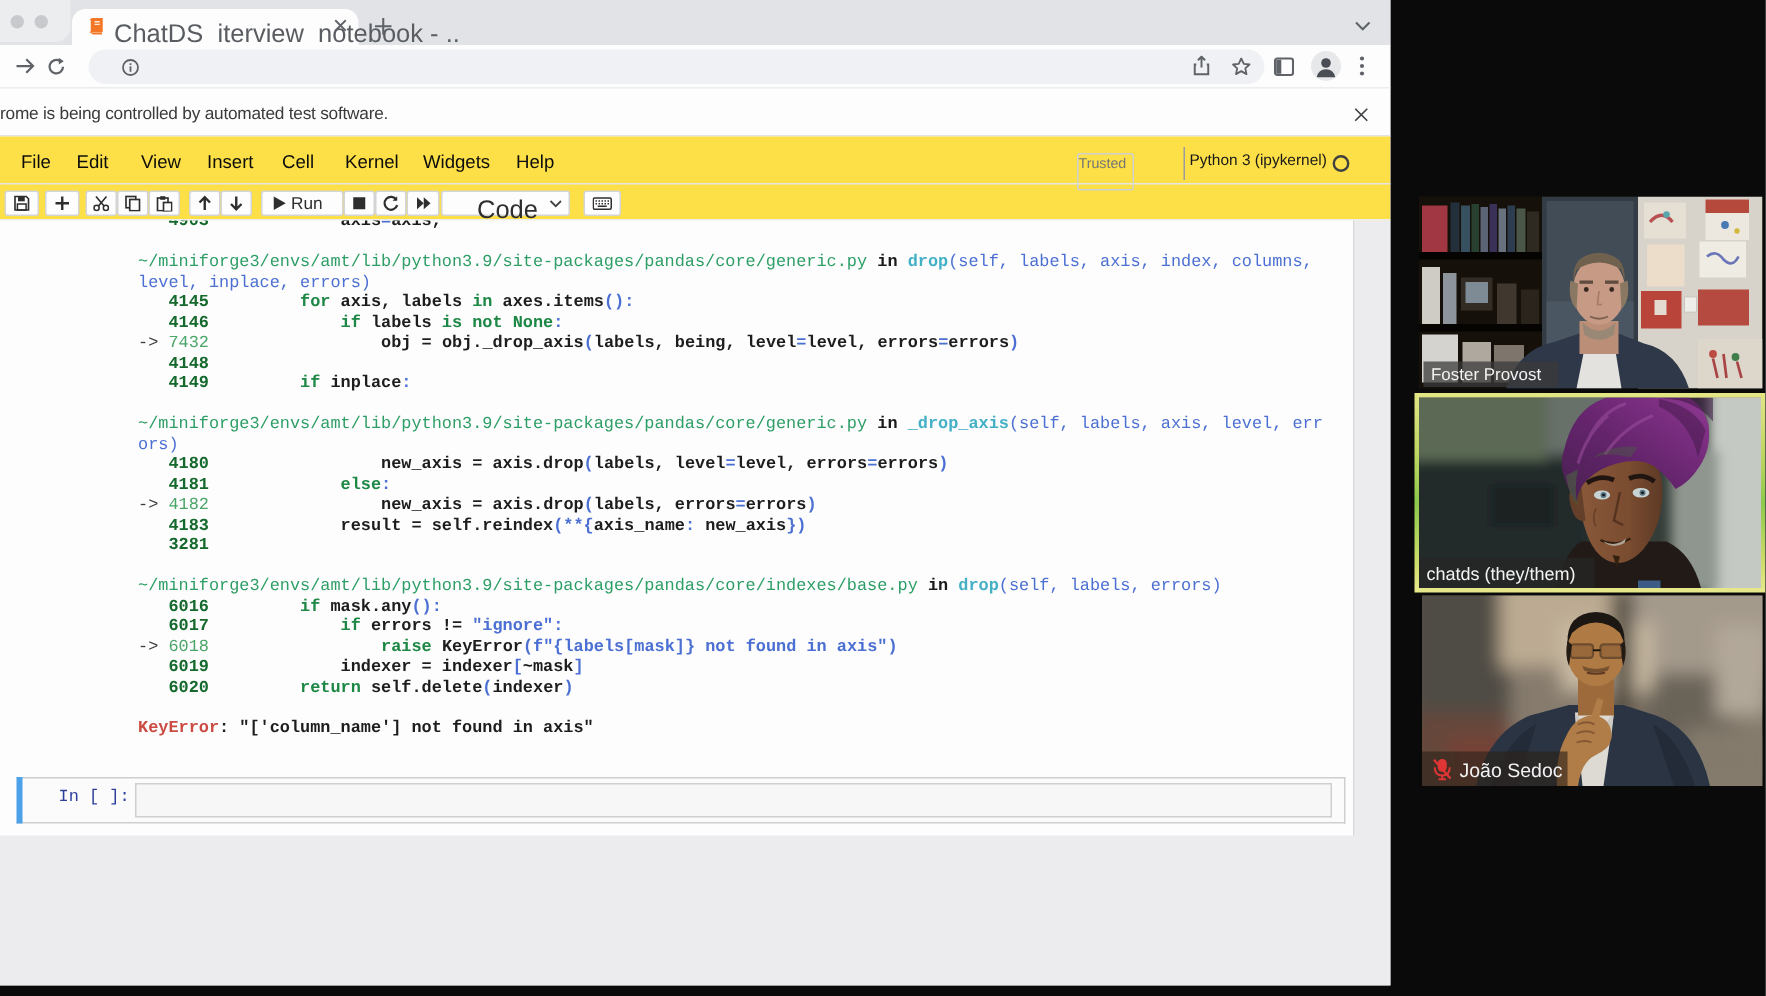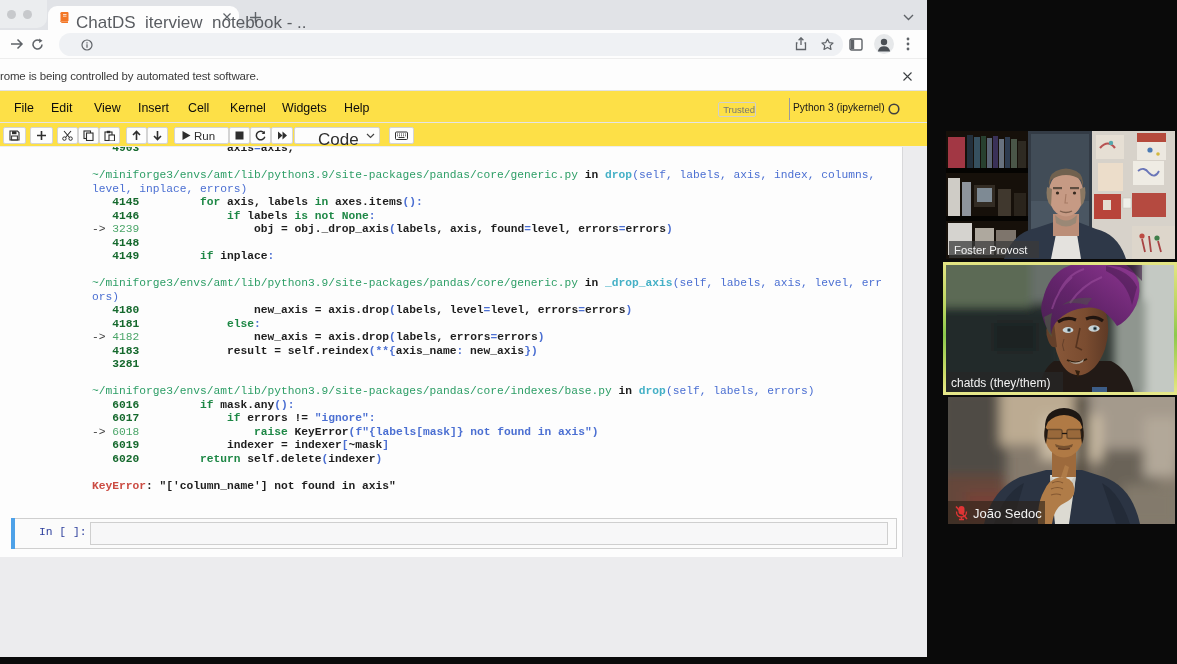--- a/index.html
+++ b/index.html
@@ -15,22 +15,22 @@
 
 #urlrow{left:0;top:30px;width:927px;height:28px;background:#fdfdfd}
 #pill{left:59px;top:33px;width:784px;height:23px;border-radius:12px;background:#eff1f4}
 #urltxt{left:123px;top:38px;font-size:11.2px;color:#2c2f33;letter-spacing:-0.1px}
 
 #infobar{left:0;top:58px;width:927px;height:33px;background:#fdfdfd;border-top:1px solid #ededed;border-bottom:1px solid #e2e2e2}
 #infotxt{left:0;top:70px;font-size:11.5px;letter-spacing:-0.15px;color:#3a3a3a}
 
 #jhead{left:0;top:91px;width:927px;height:56px;background:#fde047}
 .menu{top:10px;font-size:12.4px;color:#0c0c0c}
-#trusted{left:718px;top:11px;width:38px;height:15px;border:1px solid #cfcfcf;border-radius:2px;
- font-size:9.5px;color:#757575;text-align:right;line-height:14px}
+#trusted{left:718px;top:11px;width:38px;height:25px;border:1px solid #cfcfcf;border-radius:2px;
+ font-size:9.5px;color:#757575;text-align:left;line-height:14px}
 #ksep{left:789px;top:7px;width:1px;height:22px;background:#9a9aa0}
 #kname{left:793px;top:11px;font-size:10.3px;color:#18181a}
 #jdiv{left:0;top:122px;width:927px;height:1px;background:#e4e4e6}
 
 .tbtn{top:127px;height:17px;background:#fdfdfd;border:1px solid #d4d4d4;border-radius:2px}
 
 #contentbg{left:0;top:147px;width:927px;height:510px;background:#ececee}
 #paper{left:0;top:0;width:903px;height:410px;background:#fdfdfd;border-right:1px solid #d8d8da;overflow:hidden}
 #tb{position:absolute;left:92px;top:-4.6px;font-family:"Liberation Mono",monospace;
  font-size:11.25px;line-height:13.5px;white-space:pre;font-weight:bold;color:#1d1d1d}
@@ -201,21 +201,21 @@
       <path d="M2 4 h1 M4 4 h1 M6 4 h1 M8 4 h1 M10 4 h1 M2 5.8 h1 M4 5.8 h1 M6 5.8 h1 M8 5.8 h1 M10 5.8 h1 M3.5 7.5 h6" stroke="#2e2e2e" stroke-width="0.9"></path>
     </svg>
 <div class="abs" id="contentbg">
  <div class="abs" id="paper">
   <pre class="abs" id="tb"><i class="nb">   4903</i>             <i class="id">axis</i><i class="pb">=</i><i class="id">axis</i><i class="id">,</i>
 
 <i class="g">~/miniforge3/envs/amt/lib/python3.9/site-packages/pandas/core/generic.py</i><i class="ib"> in </i><i class="fn">drop</i><i class="ar">(self, labels, axis, index, columns, </i>
 <i class="ar">level, inplace, errors)</i>
 <i class="nb">   4145</i>         <i class="kb">for</i><i class="id"> axis, labels</i><i class="kb"> in</i><i class="id"> axes.items</i><i class="pb">():</i>
 <i class="nb">   4146</i>             <i class="kb">if</i><i class="id"> labels</i><i class="kb"> is not None</i><i class="pb">:</i>
-<i class="ab">-&gt;</i> <i class="na">3239</i>                 <i class="id">obj = obj._drop_axis</i><i class="pb">(</i><i class="id">labels, axis, found</i><i class="pb">=</i><i class="id">level</i><i class="id">, errors</i><i class="pb">=</i><i class="id">errors</i><i class="pb">)</i>
+<i class="ab">-&gt;</i> <i class="na">7432</i>                 <i class="id">obj = obj._drop_axis</i><i class="pb">(</i><i class="id">labels, being, level</i><i class="pb">=</i><i class="id">level</i><i class="id">, errors</i><i class="pb">=</i><i class="id">errors</i><i class="pb">)</i>
 <i class="nb">   4148</i>
 <i class="nb">   4149</i>         <i class="kb">if</i><i class="id"> inplace</i><i class="pb">:</i>
 
 <i class="g">~/miniforge3/envs/amt/lib/python3.9/site-packages/pandas/core/generic.py</i><i class="ib"> in </i><i class="fn">_drop_axis</i><i class="ar">(self, labels, axis, level, err</i>
 <i class="ar">ors)</i>
 <i class="nb">   4180</i>                 <i class="id">new_axis = axis.drop</i><i class="pb">(</i><i class="id">labels, level</i><i class="pb">=</i><i class="id">level</i><i class="id">, errors</i><i class="pb">=</i><i class="id">errors</i><i class="pb">)</i>
 <i class="nb">   4181</i>             <i class="kb">else</i><i class="pb">:</i>
 <i class="ab">-&gt;</i> <i class="na">4182</i>                 <i class="id">new_axis = axis.drop</i><i class="pb">(</i><i class="id">labels, errors</i><i class="pb">=</i><i class="id">errors</i><i class="pb">)</i>
 <i class="nb">   4183</i>             <i class="id">result = self.reindex</i><i class="pb">(**{</i><i class="id">axis_name</i><i class="pb">:</i><i class="id"> new_axis</i><i class="pb">})</i>
 <i class="nb">   3281</i>

